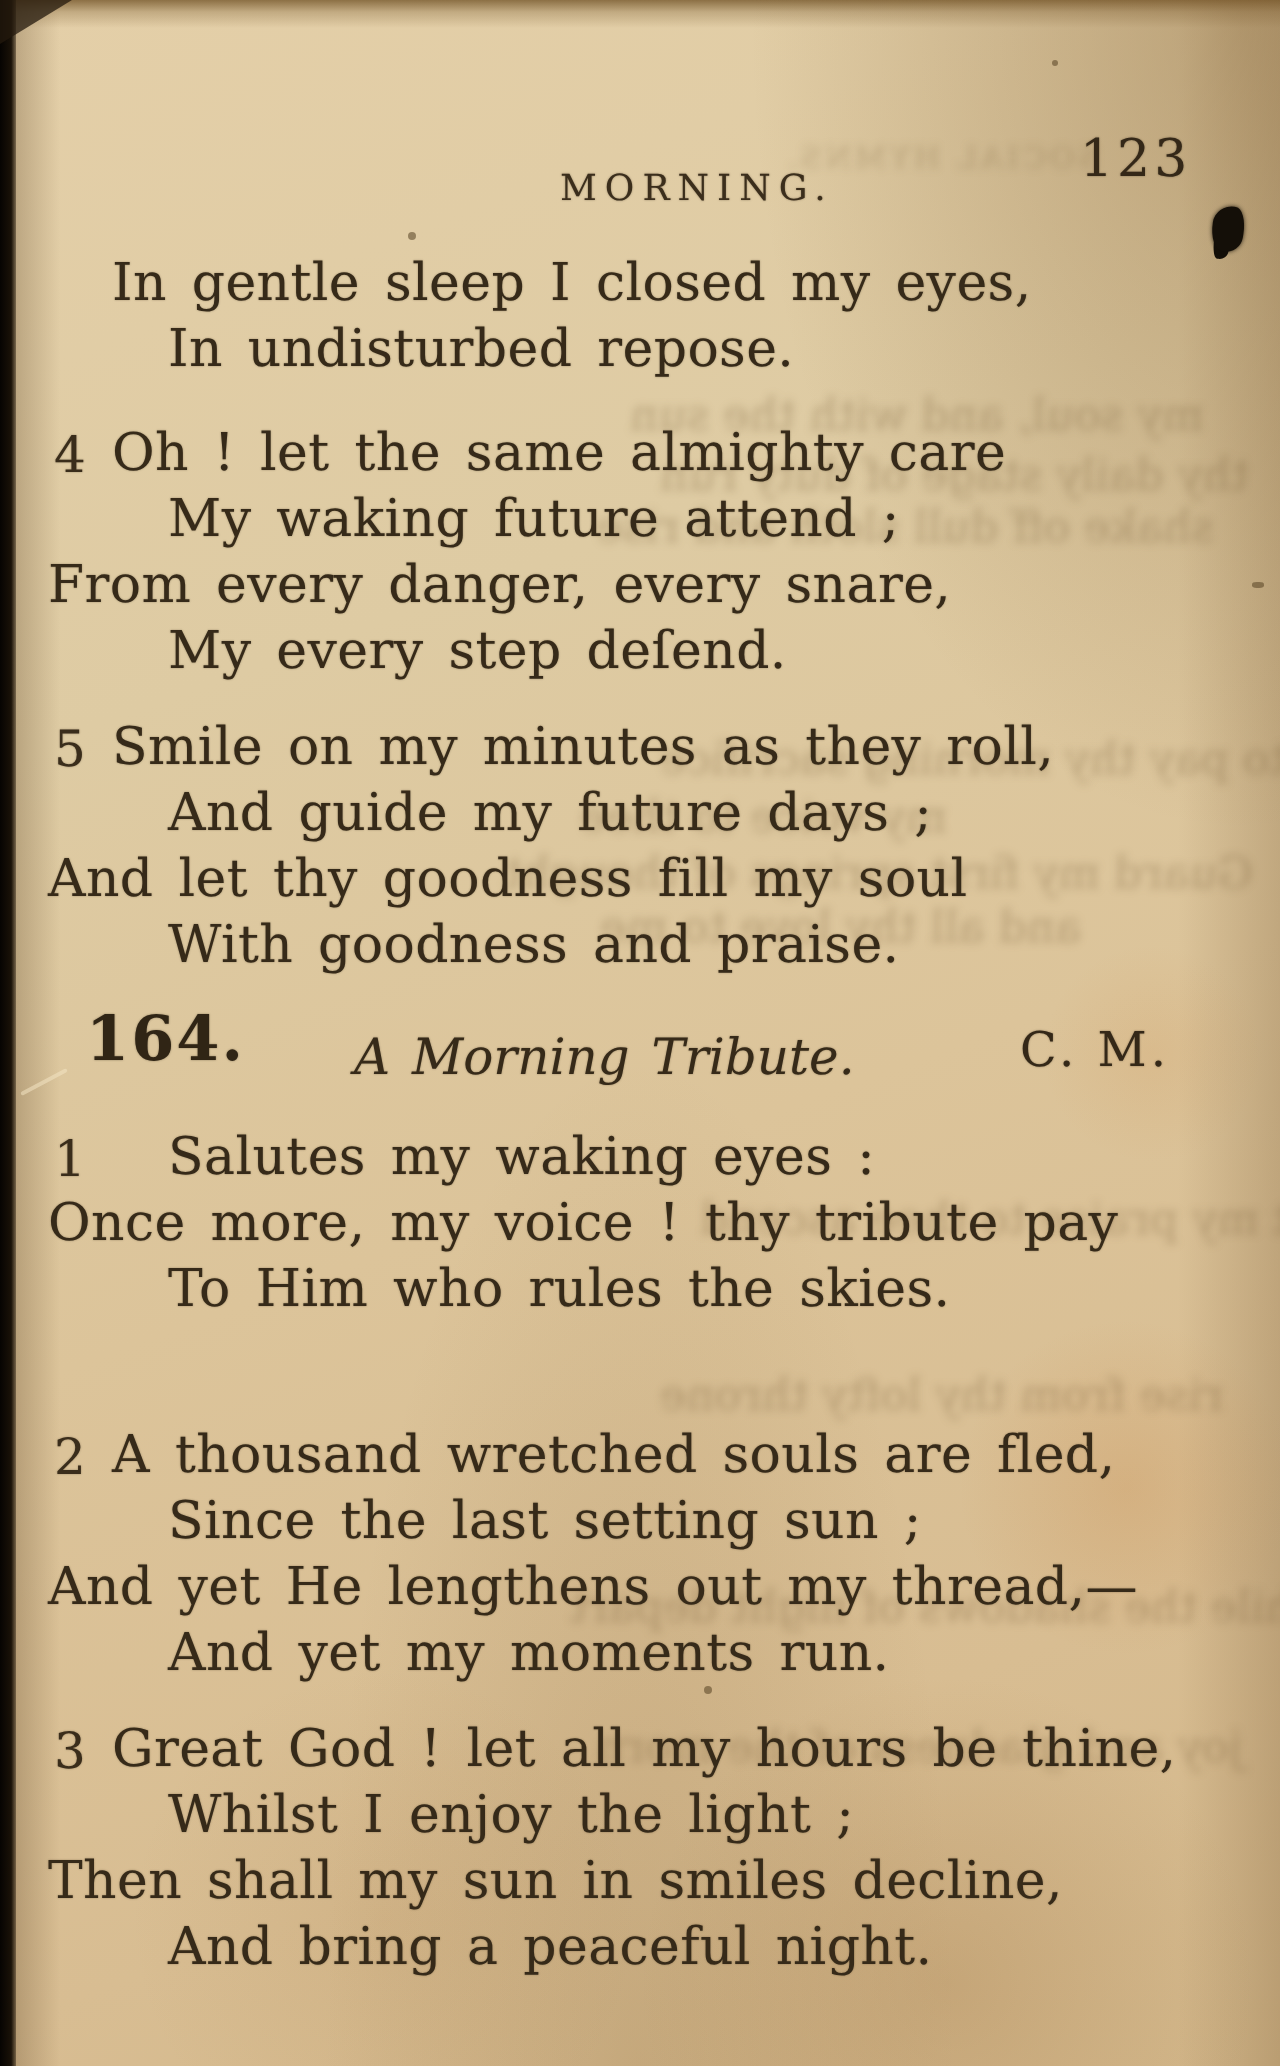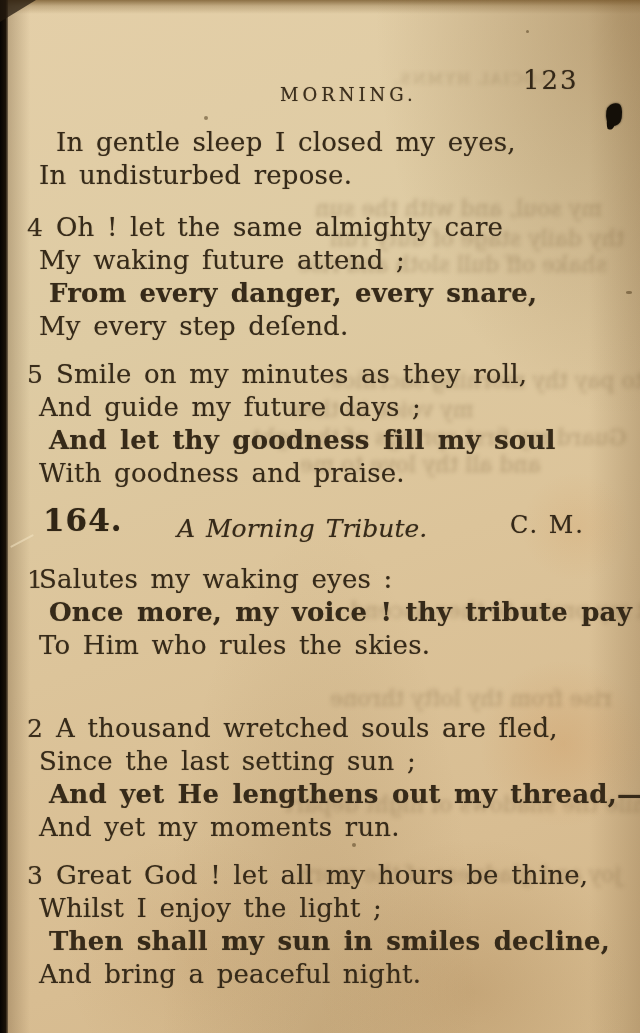--- a/index.html
+++ b/index.html
@@ -34,43 +34,43 @@
     font-family:"DejaVu Serif",serif;pointer-events:none;}
   .g0{left:392px;top:70px;font-size:15px;letter-spacing:2px;color:rgba(112,86,48,.28);}
   .g1{left:315px;top:196px;} .g2{left:330px;top:226px;} .g3{left:298px;top:252px;}
   .g4{left:330px;top:368px;} .g5{left:290px;top:397px;} .g6{left:252px;top:425px;}
   .g7{left:300px;top:452px;} .g8{left:350px;top:598px;} .g9{left:330px;top:686px;}
   .g10{left:285px;top:792px;} .g11{left:298px;top:862px;}
 
   
   .running-title{position:absolute;left:280px;top:72px;font-size:18px;
     letter-spacing:4px;font-weight:400;color:#3b2e1c;text-shadow:0 0 1px rgba(59,46,28,.5);margin-top:12px;}
-  .page-number{position:absolute;left:523px;top:65px;font-size:26px;
+  .page-number{position:absolute;left:540px;top:65px;font-size:26px;
     letter-spacing:2px;color:#342818;text-shadow:0 0 1px rgba(52,40,24,.5);}
 
   
   .blot{position:absolute;left:606px;top:103px;width:16px;height:23px;
     background:#140f08;border-radius:62% 38% 55% 45%/42% 58% 38% 62%;
     transform:rotate(9deg);box-shadow:0 0 2px rgba(20,15,8,.85), -2px 8px 0 -4px #140f08;}
   .stray-mark{position:absolute;left:541px;top:712px;font-size:24px;color:#4a3a22;}
   .speck{position:absolute;background:rgba(85,65,35,.55);border-radius:50%;}
   .sp1{left:204px;top:116px;width:4px;height:4px;}
   .sp2{left:626px;top:291px;width:6px;height:3px;border-radius:40%;}
   .sp3{left:352px;top:843px;width:4px;height:4px;}
   .sp4{left:526px;top:30px;width:3px;height:3px;}
 
   
   .verse{position:absolute;left:1px;width:620px;}
   .vnum{position:absolute;left:26px;top:0;font-size:25px;line-height:33px;
     color:#3a2d1b;text-shadow:0 0 1px rgba(58,45,27,.45);}
   .vline{font-size:26px;line-height:33px;word-spacing:4px;letter-spacing:.2px;
     color:#362a19;text-shadow:0 0 1px rgba(54,42,25,.42);white-space:nowrap;}
   .ln-a{padding-left:55px;}
-  .ln-b{padding-left:38px;}
-  .ln-c{padding-left:48px;font-weight:bold;}
+  .ln-b{padding-left:83px;}
+  .ln-c{padding-left:23px;}
 
   .pv{top:126px;}
   .v4{top:211px;}
   .v5{top:358px;}
   .h1v1{top:563px;}
   .h1v2{top:712px;}
   .h1v3{top:859px;}
 
   
   .hymn-number{position:absolute;left:43px;top:502px;font-size:31px;font-weight:700;

